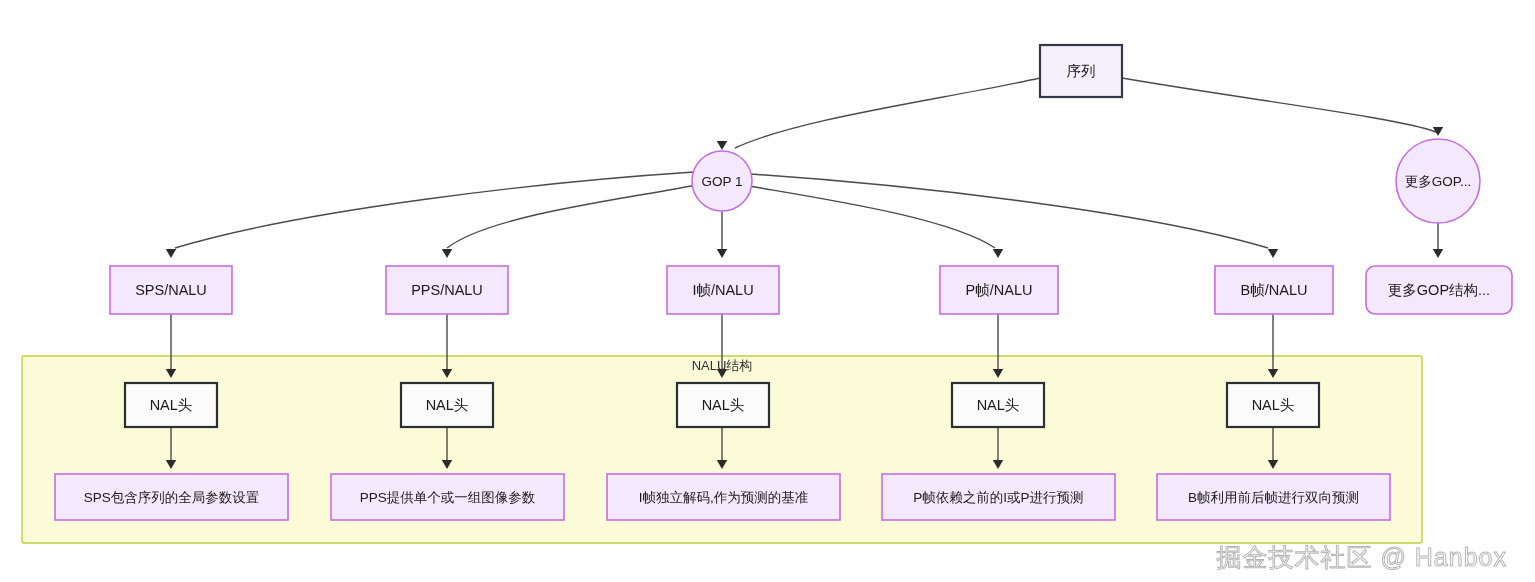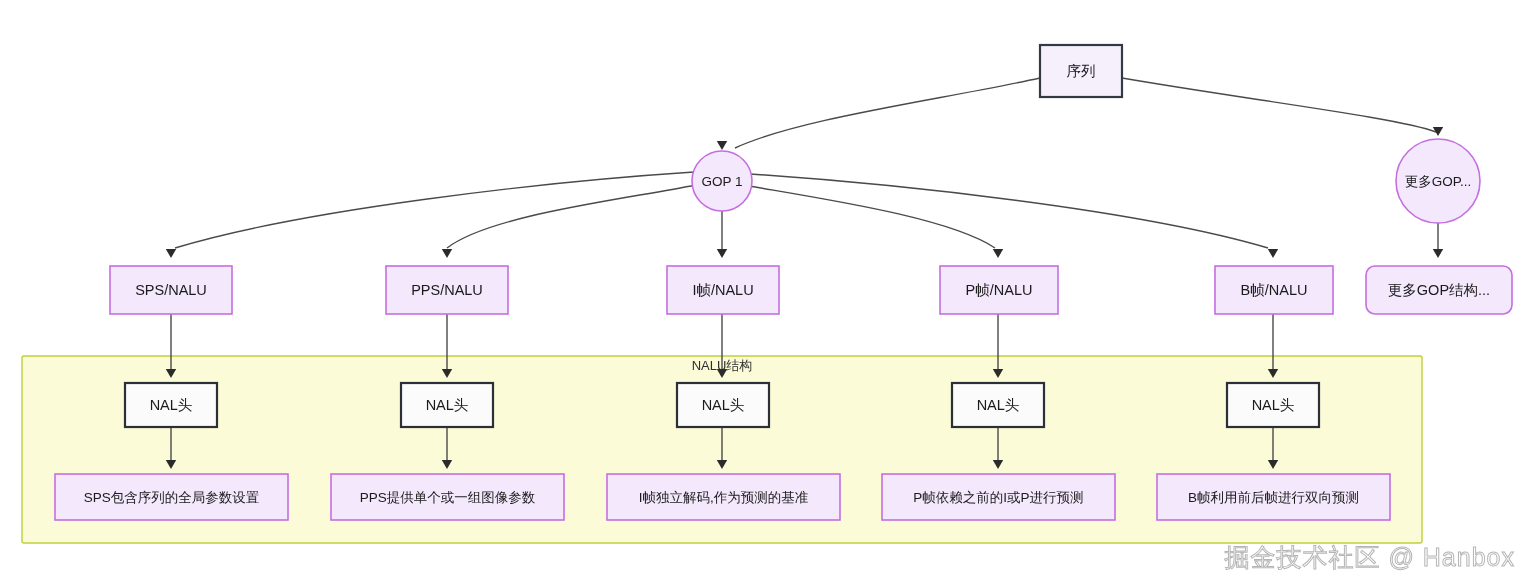--- a/index.html
+++ b/index.html
@@ -24,21 +24,21 @@
   .node-label-sm{font-size:13.5px;}
   .edge{fill:none;stroke:#4a4a4a;stroke-width:1.4px;}
   .edge-arrow{fill:#2b2b2b;stroke:none;}
   .subgraph-rect{fill:#fbfbd8;stroke:#bdd13a;stroke-width:1.4px;}
   .subgraph-title{
     font-family:"Liberation Sans","DejaVu Sans",sans-serif;
     font-size:13px;fill:#2f2f2f;text-anchor:middle;
   }
   .watermark{
     position:absolute;
-    right:20px;bottom:8px;
+    right:28px;bottom:8px;
     font-family:"Liberation Sans","DejaVu Sans",sans-serif;
     font-size:25px;
     letter-spacing:1px;
     color:rgba(255,255,255,0.0);
     -webkit-text-stroke:1px rgba(120,120,120,0.55);
     text-shadow:0 1px 0 rgba(255,255,255,0.6);
     white-space:nowrap;
     user-select:none;
   }
 </style>

